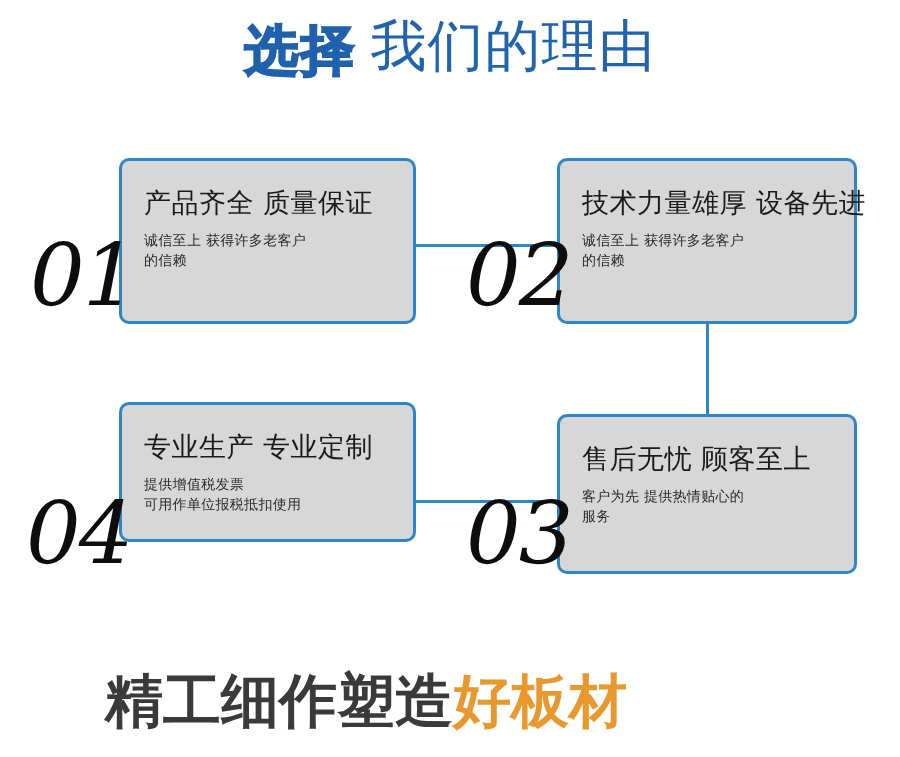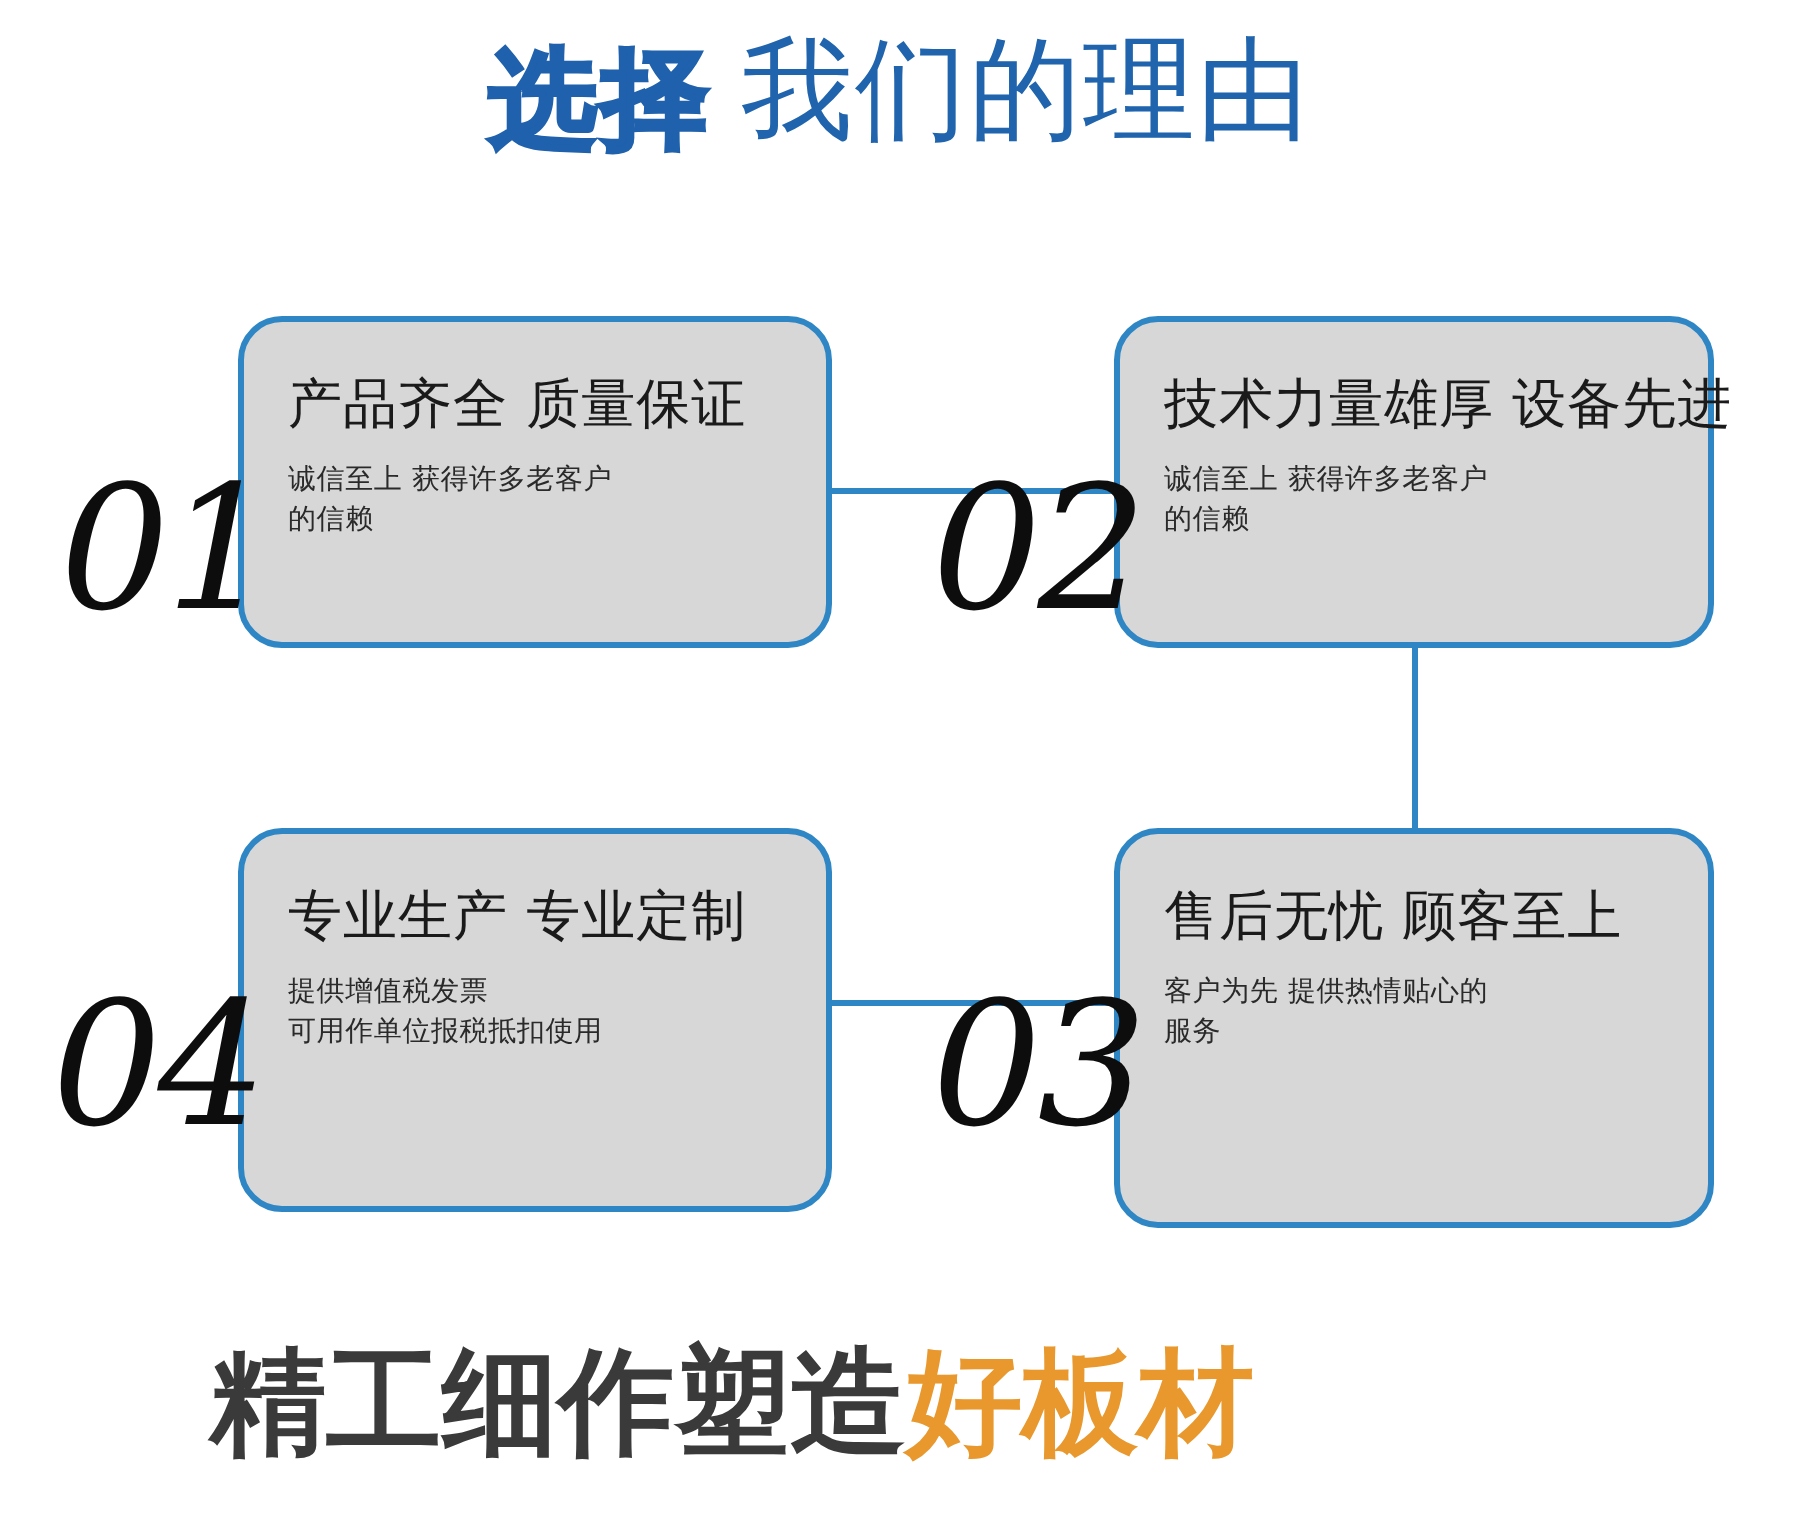--- a/index.html
+++ b/index.html
@@ -60,21 +60,21 @@
   .conn-v {
     width: 3px;
   }
 
   
   .card {
     position: absolute;
     box-sizing: border-box;
     background: #d7d7d7;
     border: 3px solid #2e86c5;
-    border-radius: 22px;
+    border-radius: 10px;
     padding: 16px;
   }
   .card-inner {
     position: absolute;
     left: 22px;
     right: 14px;
     top: 26px;
   }
   .card-title {
     font-size: 27px;
@@ -165,32 +165,32 @@
     <div class="card-inner">
       <div class="card-title">技术力量雄厚 设备先进</div>
       <div class="card-body">
         <span class="card-body-line">诚信至上 获得许多老客户</span>
         <span class="card-body-line">的信赖</span>
       </div>
     </div>
   </div>
   <div class="bignum" style="left:466px; top:232px;">02</div>
 
-  <div class="card" style="left:119px; top:414px; width:297px; height:192px;">
+  <div class="card" style="left:119px; top:402px; width:297px; height:140px;">
     <div class="card-inner">
       <div class="card-title">专业生产 专业定制</div>
       <div class="card-body">
         <span class="card-body-line">提供增值税发票</span>
         <span class="card-body-line">可用作单位报税抵扣使用</span>
       </div>
     </div>
   </div>
   <div class="bignum" style="left:26px; top:490px;">04</div>
 
-  <div class="card" style="left:557px; top:414px; width:300px; height:200px;">
+  <div class="card" style="left:557px; top:414px; width:300px; height:160px;">
     <div class="card-inner">
       <div class="card-title">售后无忧 顾客至上</div>
       <div class="card-body">
         <span class="card-body-line">客户为先 提供热情贴心的</span>
         <span class="card-body-line">服务</span>
       </div>
     </div>
   </div>
   <div class="bignum" style="left:466px; top:490px;">03</div>
 

